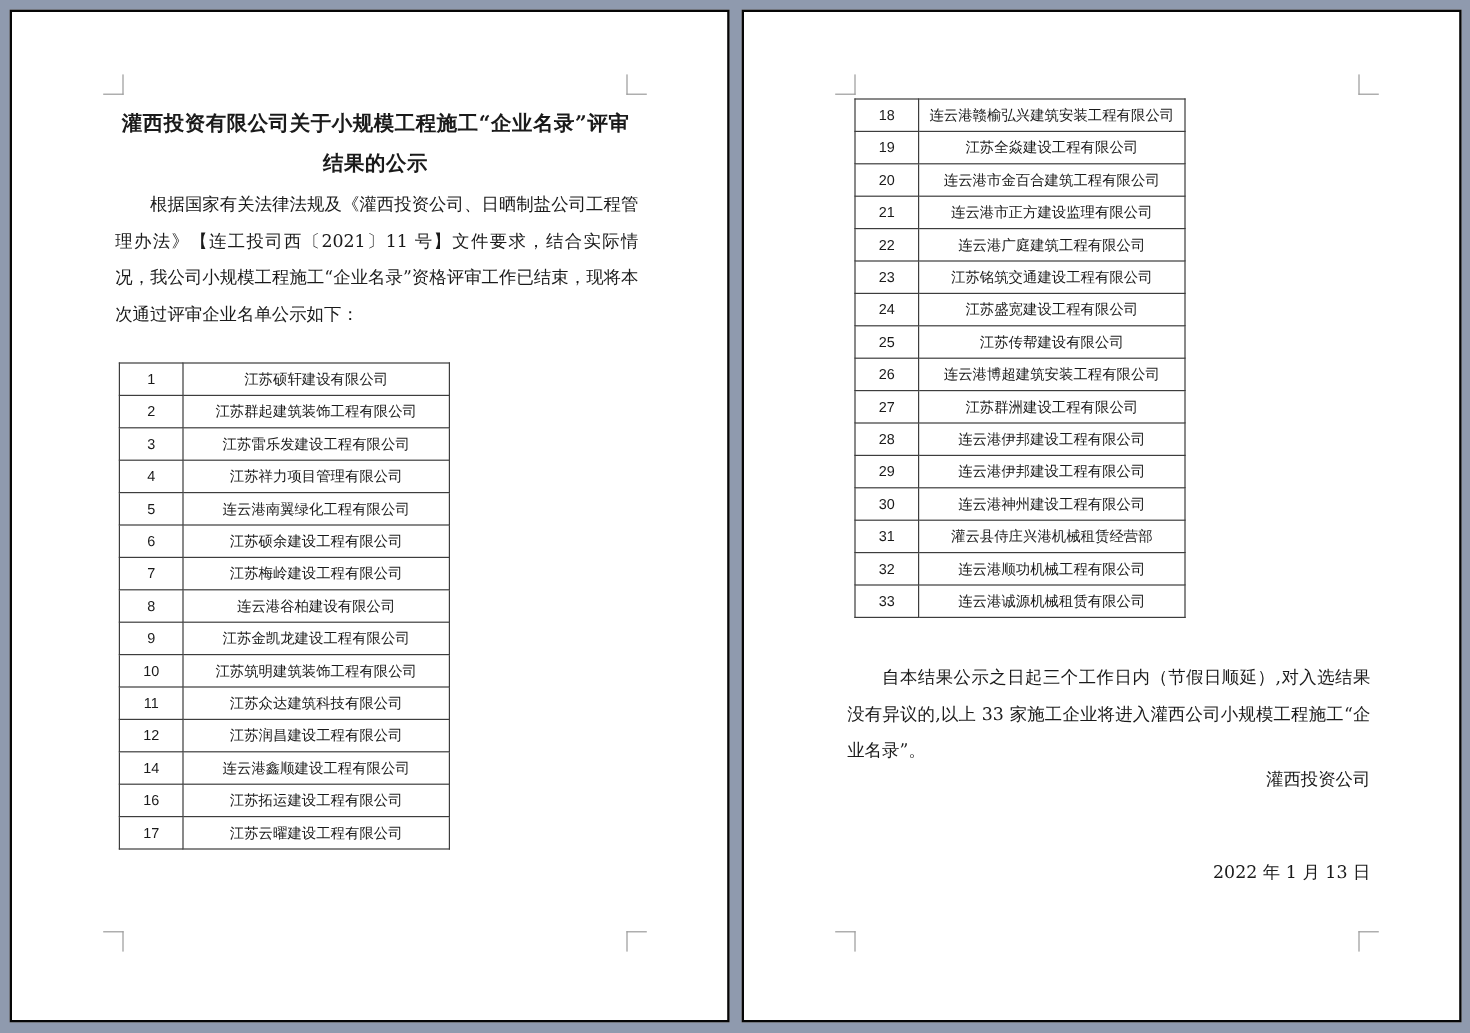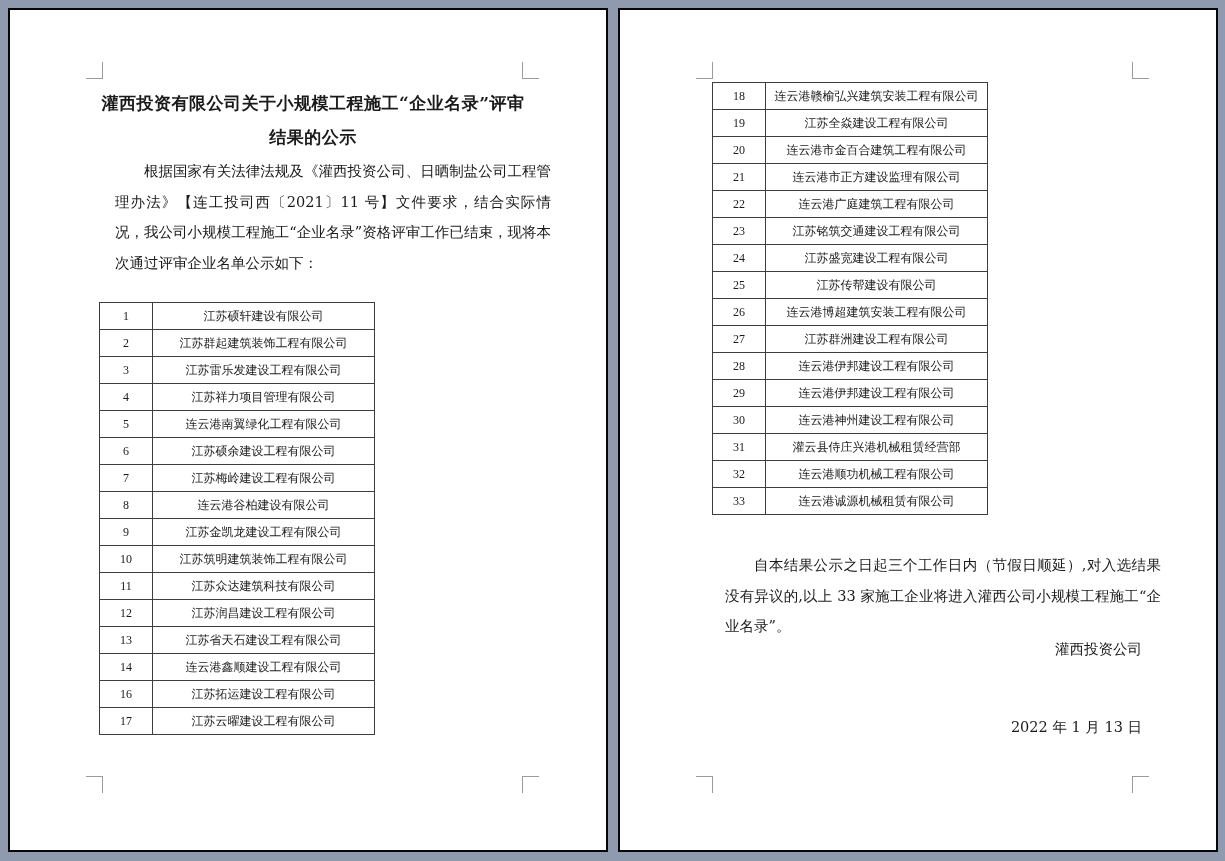--- a/index.html
+++ b/index.html
@@ -38,21 +38,20 @@
     text-align: center;
     letter-spacing: 0.5px;
   }
   .para {
     position: absolute;
     left: 86px; width: 436px;
     font-size: 14.5px;
     line-height: 30.5px;
     text-align: justify;
     text-indent: 2em;
-    margin-left: 19px;
   }
   .intro { top: 146px; }
   .closing { top: 540px; }
 
   table.companies {
     position: absolute;
     border-collapse: collapse;
     table-layout: fixed;
   }
   .page-left  table.companies { left: 89px; top: 292px; }
@@ -60,21 +59,21 @@
   table.companies td {
     border: 1px solid #3d3d3d;
     height: 26px;
     text-align: center;
     vertical-align: middle;
     font-size: 12px;
     padding: 0 2px;
     overflow: hidden;
     white-space: nowrap;
   }
-  table.companies td.num { width: 48px; font-family: Liberation Serif, serif; }
+  table.companies td.num { width: 48px; font-family: Liberation Sans, sans-serif; }
   table.companies td.name { width: 217px; }
 
   .sig-block { position: absolute; left: 86px; width: 436px; }
   .sig-line  { top: 630px; text-align: right; padding-right: 54px; font-size: 14.5px; }
   .date-line { top: 664px; text-align: right; padding-right: 46px; font-size: 14.5px; margin-top: 44px; }
 </style>
 </head>
 <body>
 
 <div class="canvas">
@@ -134,24 +133,20 @@
         </tr>
           <tr>
           <td class="num">11</td>
           <td class="name">江苏众达建筑科技有限公司</td>
         </tr>
           <tr>
           <td class="num">12</td>
           <td class="name">江苏润昌建设工程有限公司</td>
         </tr>
           <tr>
-          <td class="num">13</td>
-          <td class="name">江苏省天石建设工程有限公司</td>
-        </tr>
-          <tr>
           <td class="num">14</td>
           <td class="name">连云港鑫顺建设工程有限公司</td>
         </tr>
           <tr>
           <td class="num">16</td>
           <td class="name">江苏拓运建设工程有限公司</td>
         </tr>
           <tr>
           <td class="num">17</td>
           <td class="name">江苏云曜建设工程有限公司</td>

